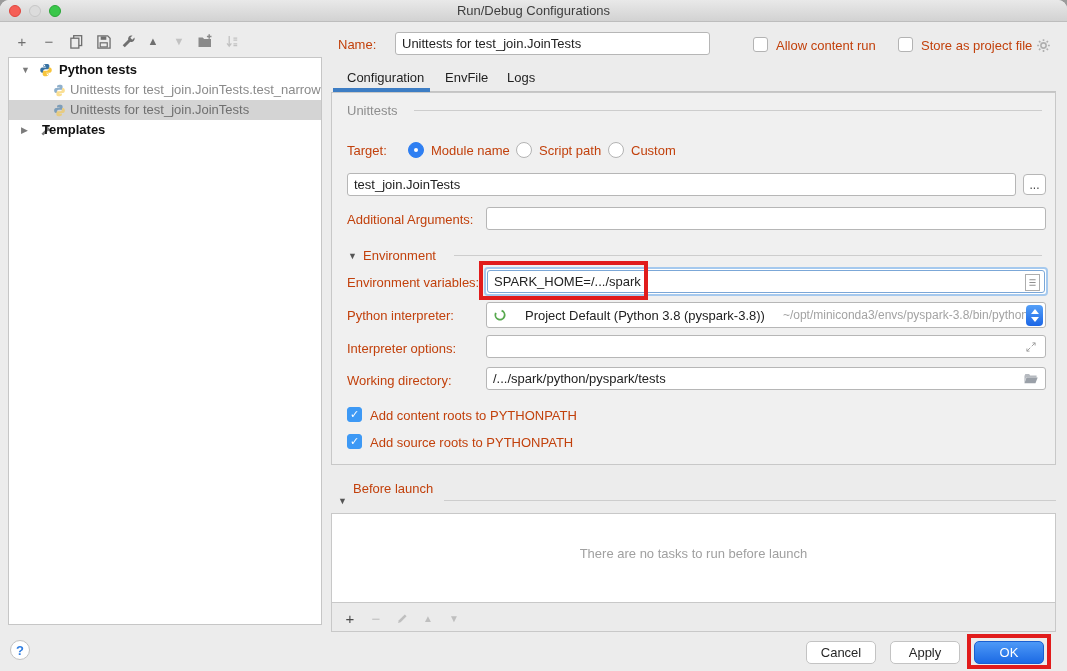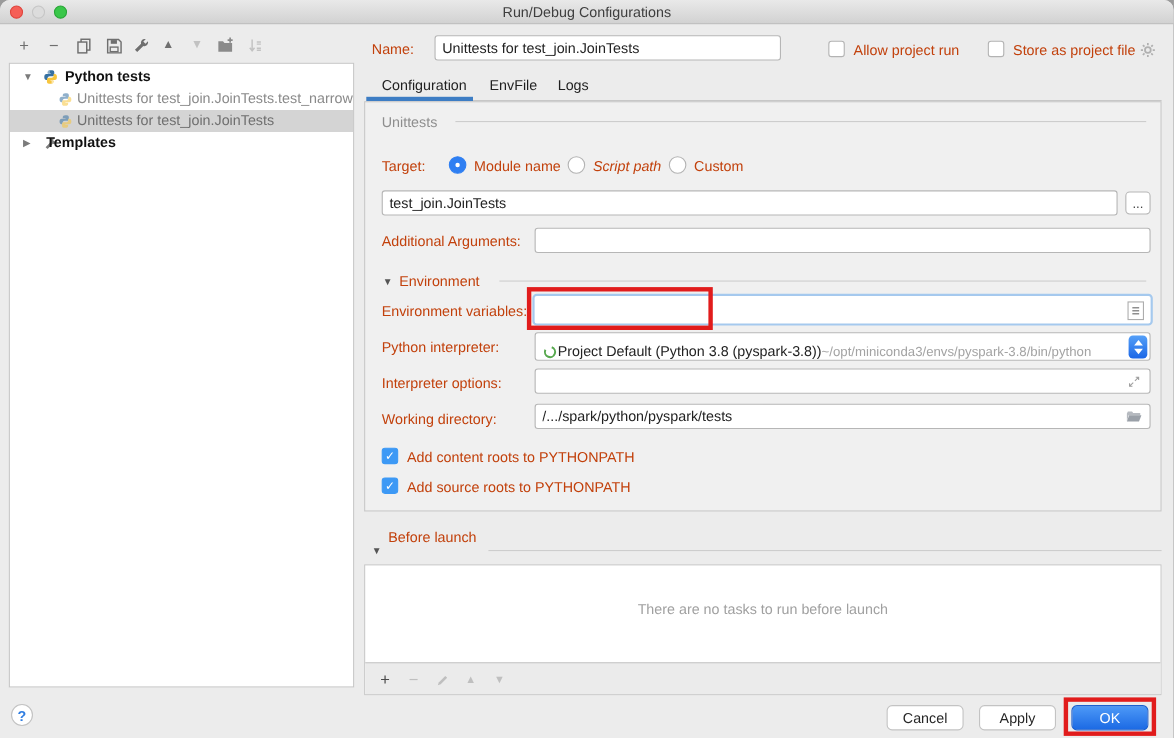--- a/index.html
+++ b/index.html
@@ -175,21 +175,21 @@
             <path d="M11.2 1.5a3.6 3.6 0 0 0-3.5 4.6L1.8 12l2.2 2.2 5.9-5.9a3.6 3.6 0 0 0 4.5-4.6L12 6.1 9.9 4 12.3 1.7a3.6 3.6 0 0 0-1.1-.2z" fill="#7d7d7d"></path>
           </svg>
       </span>
       <span class="tree-label bold" style="left:33px;">Templates</span>
     </div>
   </div>
 
   <span class="lbl" style="left:338px; top:37px;">Name:</span>
   <input class="field" style="left: 395px; top: 32px; width: 315px; height: 23px;" value="Unittests for test_join.JoinTests">
   <div class="cbx" style="left:753px; top:37px;"></div>
-  <span class="lbl" style="left:776px; top:38px;">Allow project run</span>
+  <span class="lbl" style="left:776px; top:38px;">Allow content run</span>
   <div class="cbx" style="left:898px; top:37px;"></div>
   <span class="lbl" style="left:921px; top:38px;">Store as project file</span>
   <div class="inline-ico" style="left:1035px; top:37px; width:16px; height:16px;">
     <svg width="15" height="15" viewBox="0 0 16 16">
         <path fill="none" stroke="#b0b0b0" stroke-width="1.7" d="M8 5.2A2.8 2.8 0 1 0 8 10.8 2.8 2.8 0 1 0 8 5.2z"></path>
         <path stroke="#b0b0b0" stroke-width="1.7" d="M8 1.2v2.1M8 12.7v2.1M1.2 8h2.1M12.7 8h2.1M3.2 3.2l1.5 1.5M11.3 11.3l1.5 1.5M12.8 3.2l-1.5 1.5M4.7 11.3l-1.5 1.5"></path>
       </svg>
   </div>
 
   <span class="tab" style="left:347px;">Configuration</span>
@@ -200,47 +200,48 @@
 
   <div class="panel" style="left:331px; top:92px; width:725px; height:373px;">
 
     <span class="lbl group-title" style="left:15px; top:10px;">Unittests</span>
     <div class="hrule" style="left:82px; top:17px; width:628px;"></div>
 
     <span class="lbl" style="left:15px; top:50px;">Target:</span>
     <div class="radio sel" style="left:76px; top:49px;"></div>
     <span class="lbl" style="left:99px; top:50px;">Module name</span>
     <div class="radio" style="left:184px; top:49px;"></div>
-    <span class="lbl" style="left:207px; top:50px;font-style:italic;">Script path</span>
+    <span class="lbl" style="left:207px; top:50px;">Script path</span>
     <div class="radio" style="left:276px; top:49px;"></div>
     <span class="lbl" style="left:299px; top:50px;">Custom</span>
 
     <input class="field" style="left: 15px; top: 80px; width: 669px; height: 23px;" value="test_join.JoinTests">
     <div class="mini-btn" style="left:691px; top:81px; width:23px; height:21px;">
         <span>...</span>
       </div>
 
     <span class="lbl" style="left:15px; top:119px;">Additional Arguments:</span>
     <input class="field" style="left: 154px; top: 114px; width: 560px; height: 23px;">
 
     <span class="sec-arrow" style="position:absolute; left:16px; top:158px;">▼</span>
     <span class="lbl" style="left:31px; top:155px;">Environment</span>
     <div class="hrule" style="left:122px; top:162px; width:588px;"></div>
 
     <span class="lbl" style="left:15px; top:182px;">Environment variables:</span>
     <div class="focus-ring" style="left:152px; top:174px; width:564px; height:29px;">
+      <input class="field" style="left: 1px; top: 1px; width: 558px; height: 23px; border-color: rgb(123, 167, 215); border-radius: 3px;" value="SPARK_HOME=/.../spark">
       <div class="inline-ico" style="right:6px; top:5px; width:15px; height:17px; border:1px solid #adadad; background:#fff;">
         <svg width="11" height="11" viewBox="0 0 16 16">
             <path d="M3.5 4h9M3.5 8h9M3.5 12h9" stroke="#8f8f8f" stroke-width="1.8"></path>
           </svg>
       </div>
     </div>
 
     <span class="lbl" style="left:15px; top:215px;">Python interpreter:</span>
-    <div class="field" style="left:154px; top:209px; width:560px; height:26px; display:flex; align-items:flex-end; gap:0; overflow:hidden; white-space:nowrap;">
+    <div class="field" style="left:154px; top:209px; width:560px; height:26px; display:flex; align-items:center; gap:18px; overflow:hidden; white-space:nowrap;">
       <span class="inline-ico" style="position:static;">
         <svg width="14" height="14" viewBox="0 0 16 16">
             <circle cx="8" cy="8" r="5.3" fill="none" stroke="#57a84e" stroke-width="2.1" stroke-dasharray="25 9" transform="rotate(-70 8 8)"></circle>
           </svg>
       </span>
       <span>Project Default (Python 3.8 (pyspark-3.8))</span>
       <span class="gray-path">~/opt/miniconda3/envs/pyspark-3.8/bin/python</span>
     </div>
     <div class="stepper" style="left:694px; top:212px;">
       <span class="up"></span>

